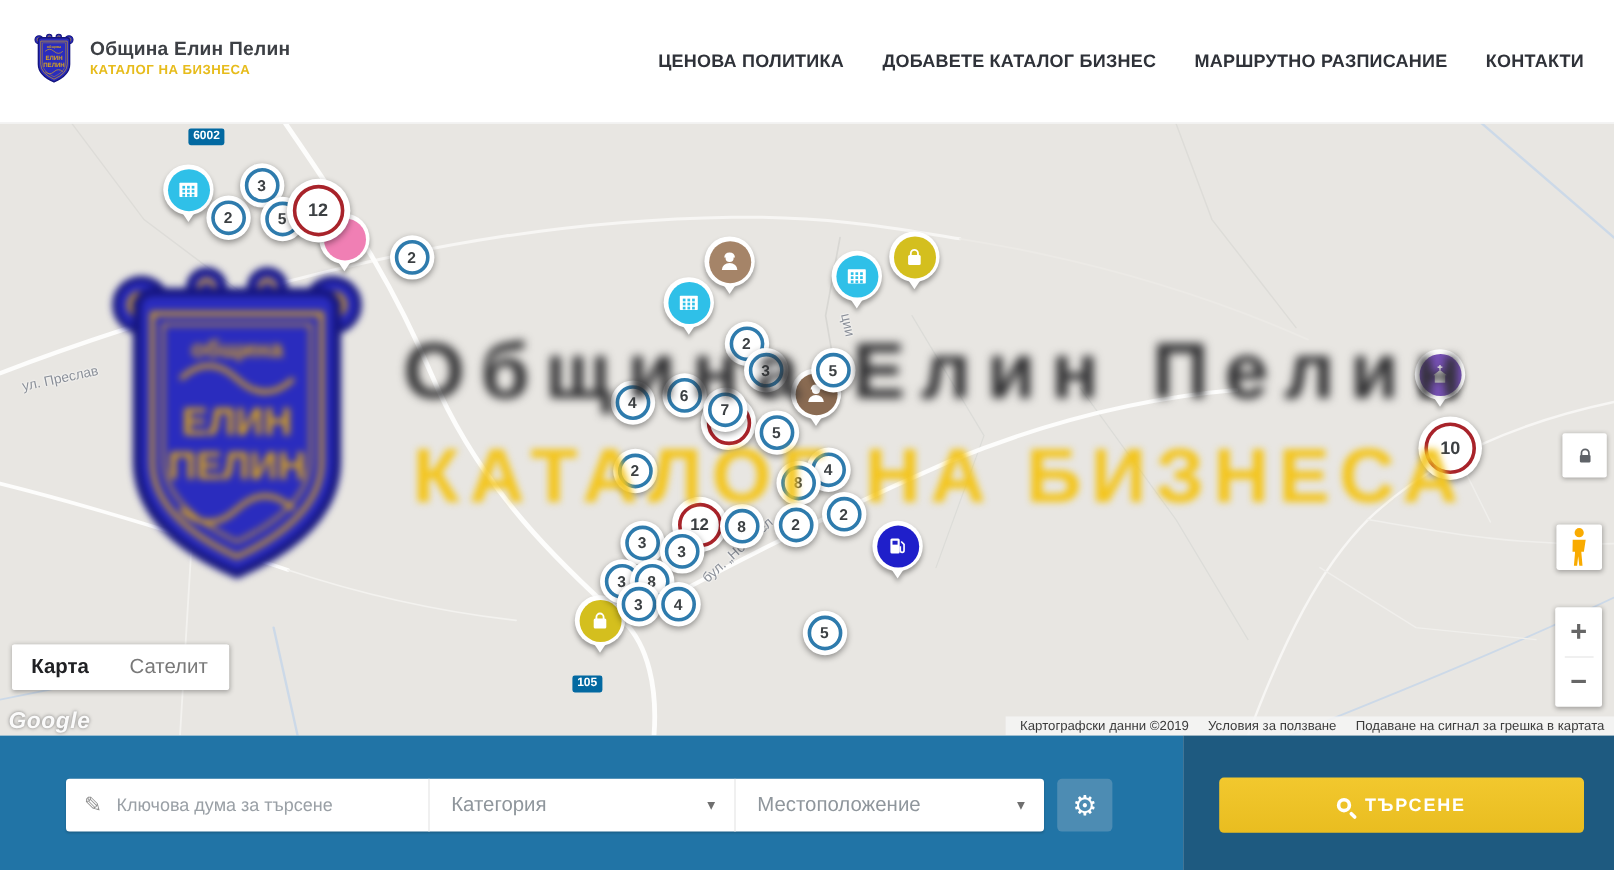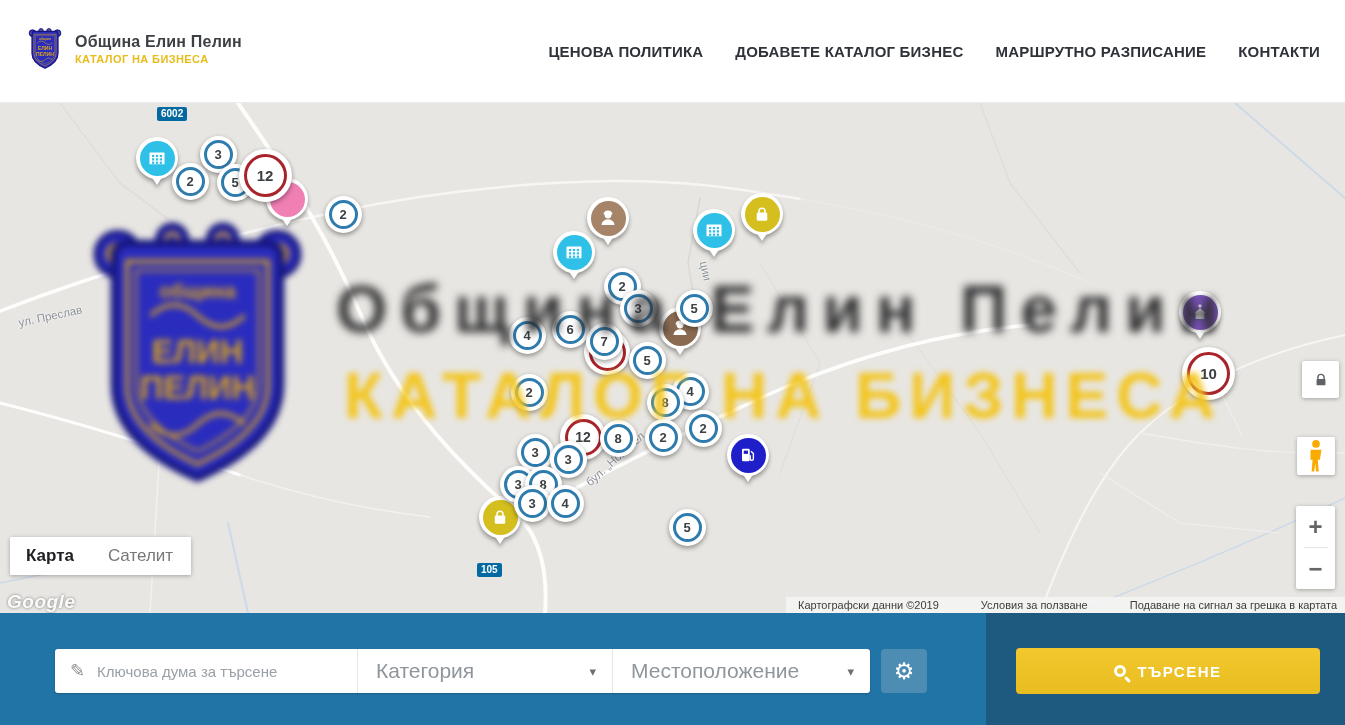--- a/index.html
+++ b/index.html
@@ -56,21 +56,21 @@
   .maptype button { border:none; background:#fff; height:38px; font-size:17px; cursor:pointer;
     font-family:inherit; }
   .mt-map { width:80px; font-weight:bold; color:#202124; }
   .mt-sat { width:101px; color:#787878; border-left:1px solid #ececec; }
   .glogo { position:absolute; left:7px; top:488px; z-index:6; font-size:19px; font-weight:bold;
     font-style:italic; color:rgba(255,255,255,.95); letter-spacing:.5px;
     text-shadow:0 0 3px rgba(90,90,90,.8); cursor:pointer; }
   .attrib { position:absolute; right:0; top:494px; height:16px; z-index:6; display:flex; gap:16px;
     align-items:center; background:rgba(245,245,245,.85); padding:0 8px 0 12px;
     font-size:11px; color:#3c3c3c; white-space:nowrap; }
-  .attrib a { color:#3c3c3c; text-decoration:none; cursor:pointer;margin-left:26px; }
+  .attrib a { color:#3c3c3c; text-decoration:none; cursor:pointer; }
   .ctl { position:absolute; background:#fff; border:none; border-radius:2px; z-index:6;
     box-shadow:0 1px 4px rgba(0,0,0,.3); display:flex; align-items:center; justify-content:center; cursor:pointer; }
   .lockbtn { left:1302px; top:258px; width:37px; height:37px; }
   .pegman { left:1297px; top:334px; width:38px; height:38px; }
   .zoomctl { position:absolute; left:1296px; top:403px; width:39px; z-index:6; background:#fff;
     border-radius:2px; box-shadow:0 1px 4px rgba(0,0,0,.3); display:flex; flex-direction:column; align-items:center; }
   .zoomctl button { border:none; background:none; width:39px; height:41px; font-size:24px;
     color:#666; font-weight:bold; cursor:pointer; font-family:inherit; line-height:1; }
   .zdiv { width:24px; height:1px; background:#e6e6e6; }
 
@@ -82,21 +82,21 @@
     border-radius:3px; display:flex; box-shadow:0 1px 2px rgba(0,0,0,.2); }
   .field { display:flex; align-items:center; position:relative; }
   .field.keyword { width:303px; border-right:1px solid #e6e6e6; }
   .pencil { margin:0 12px 0 15px; color:#8f8f8f; font-size:18px; }
   .field.keyword input { flex:1; border:none; outline:none; font-size:15px; color:#555;
     font-family:inherit; background:transparent; min-width:0; }
   .field.keyword input::placeholder { color:#9aa0a6; }
   .field.select { cursor:pointer; padding-left:18px; }
   .field.select.cat { width:255px; border-right:1px solid #e6e6e6; }
   .field.select.loc { flex:1; }
-  .sel-text { font-size:21px; color:#8f969c; }
+  .sel-text { font-size:17px; color:#8f969c; }
   .caret { position:absolute; right:16px; color:#6f6f6f; font-size:13px; }
   .gearbtn { position:absolute; left:881px; top:36px; width:46px; height:44px; border:none;
     border-radius:4px; background:#4d8cb3; display:flex; align-items:center; justify-content:center; cursor:pointer; }
   .gear { color:#fff; font-size:23px; line-height:1; }
   .searchbtn { position:absolute; left:30px; top:35px; width:304px; height:46px; border:none;
     border-radius:4px; background:linear-gradient(#f2c82e,#e9bd20); color:#fff; font-weight:bold;
     font-size:15px; letter-spacing:1.5px; display:flex; align-items:center; justify-content:center;
     gap:11px; cursor:pointer; font-family:inherit; }
   .mag { width:12px; height:12px; border:3px solid #fff; border-radius:50%; position:relative; }
   .mag::after { content:''; position:absolute; width:3px; height:7px; background:#fff;

